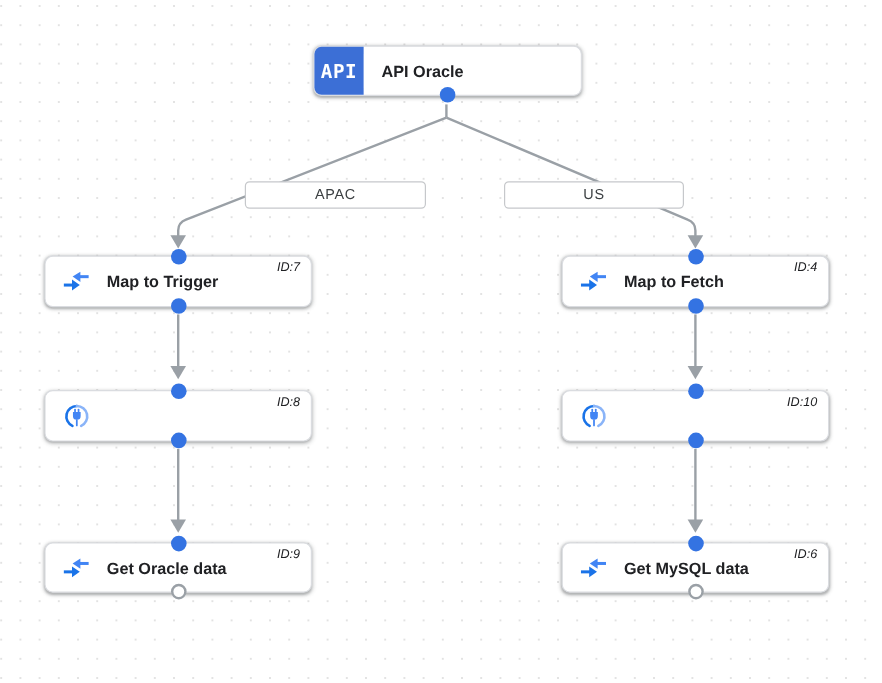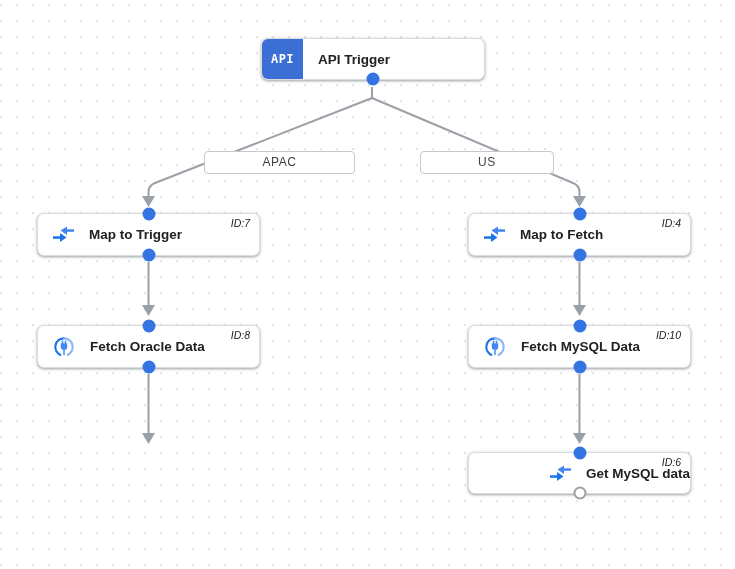--- a/index.html
+++ b/index.html
@@ -75,21 +75,21 @@
   .trigger-icon-block {
     width: 41px;
     height: 100%;
     background: var(--accent-blue, #3c6fd6);
     border-radius: 6px 0 0 6px;
     display: flex;
     align-items: center;
     justify-content: center;
     color: #ffffff;
     font-family: "DejaVu Sans Mono", monospace;
-    font-size: 12px;
+    font-size: 16px;
     font-weight: 700;
     letter-spacing: 0.5px;
     flex: 0 0 41px;
   }
 
   .icon { display: inline-flex; align-items: center; }
   .arrow-dark  { fill: var(--icon-blue-dark, #1a73e8); }
   .arrow-light { fill: var(--icon-blue, #4285f4); }
   .ring-left   { stroke: var(--icon-blue-dark, #1a73e8); fill: none; stroke-width: 2.4; stroke-linecap: round; }
   .ring-right  { stroke: var(--icon-blue-light, #8ab4f8); fill: none; stroke-width: 2.4; stroke-linecap: round; }
@@ -128,25 +128,25 @@
     <path class="edge" d="M148.5 374 L148.5 434"></path>
     <polygon class="arrowhead" points="142,433 155,433 148.5,444"></polygon>
 
     <path class="edge" d="M579.5 262 L579.5 306"></path>
     <polygon class="arrowhead" points="573,305 586,305 579.5,316"></polygon>
     <path class="edge" d="M579.5 374 L579.5 434"></path>
     <polygon class="arrowhead" points="573,433 586,433 579.5,444"></polygon>
   </svg>
 
   <div class="branch-label" style="left:204px; top:130px; width:151px;">APAC</div>
-  <div class="branch-label" style="left:420px; top:130px; width:134px;">US</div>
+  <div class="branch-label" style="left:420px; top:130px; width:150px;">US</div>
 
   <div class="node" style="left:261px; top:38px; width:224px; height:42px;">
     <span class="trigger-icon-block">API</span>
-    <span class="node-label">API Trigger</span>
+    <span class="node-label">API Oracle</span>
     <span class="port port-bottom"></span>
   </div>
 
   <div class="node task" style="left:37px; top:213px; width:223px; height:43px;">
     <span class="icon">
       <svg width="21" height="17" viewBox="0 0 21 17">
         <rect class="arrow-dark" x="0" y="10.3" width="8" height="2.5"></rect>
         <polygon class="arrow-dark" points="7,7 13.5,11.5 7,16"></polygon>
         <rect class="arrow-light" x="13" y="3.3" width="8" height="2.5"></rect>
         <polygon class="arrow-light" points="14,0.5 7.5,4.5 14,9"></polygon>
@@ -162,26 +162,39 @@
     <span class="icon">
       <svg width="22" height="22" viewBox="0 0 24 24">
         <path class="ring-left" d="M12 2.5 A9.5 9.5 0 0 0 8 20.6"></path>
         <path class="ring-right" d="M12 2.5 A9.5 9.5 0 0 1 16 20.6"></path>
         <path class="plug" d="M8.5 8 h7 v3.6 a3.5 3.5 0 0 1 -7 0 Z"></path>
         <rect class="plug" x="9.6" y="5" width="1.6" height="3.4" rx="0.8"></rect>
         <rect class="plug" x="12.8" y="5" width="1.6" height="3.4" rx="0.8"></rect>
         <rect class="plug" x="11.2" y="14.5" width="1.6" height="6.5" rx="0.8"></rect>
       </svg>
     </span>
-    <span class="node-label">Fetch Oracle Data</span>
     <span class="node-id">ID:8</span>
     <span class="port port-top"></span>
     <span class="port port-bottom"></span>
   </div>
 
+  <div class="node task" style="left:37px; top:452px; width:223px; height:42px;">
+    <span class="icon">
+      <svg width="21" height="17" viewBox="0 0 21 17">
+        <rect class="arrow-dark" x="0" y="10.3" width="8" height="2.5"></rect>
+        <polygon class="arrow-dark" points="7,7 13.5,11.5 7,16"></polygon>
+        <rect class="arrow-light" x="13" y="3.3" width="8" height="2.5"></rect>
+        <polygon class="arrow-light" points="14,0.5 7.5,4.5 14,9"></polygon>
+      </svg>
+    </span>
+    <span class="node-label">Get Oracle data</span>
+    <span class="node-id">ID:9</span>
+    <span class="port port-top"></span>
+    <span class="port port-bottom port-open"></span>
+  </div>
 
   <div class="node task" style="left:468px; top:213px; width:223px; height:43px;">
     <span class="icon">
       <svg width="21" height="17" viewBox="0 0 21 17">
         <rect class="arrow-dark" x="0" y="10.3" width="8" height="2.5"></rect>
         <polygon class="arrow-dark" points="7,7 13.5,11.5 7,16"></polygon>
         <rect class="arrow-light" x="13" y="3.3" width="8" height="2.5"></rect>
         <polygon class="arrow-light" points="14,0.5 7.5,4.5 14,9"></polygon>
       </svg>
     </span>
@@ -195,27 +208,26 @@
     <span class="icon">
       <svg width="22" height="22" viewBox="0 0 24 24">
         <path class="ring-left" d="M12 2.5 A9.5 9.5 0 0 0 8 20.6"></path>
         <path class="ring-right" d="M12 2.5 A9.5 9.5 0 0 1 16 20.6"></path>
         <path class="plug" d="M8.5 8 h7 v3.6 a3.5 3.5 0 0 1 -7 0 Z"></path>
         <rect class="plug" x="9.6" y="5" width="1.6" height="3.4" rx="0.8"></rect>
         <rect class="plug" x="12.8" y="5" width="1.6" height="3.4" rx="0.8"></rect>
         <rect class="plug" x="11.2" y="14.5" width="1.6" height="6.5" rx="0.8"></rect>
       </svg>
     </span>
-    <span class="node-label">Fetch MySQL Data</span>
     <span class="node-id">ID:10</span>
     <span class="port port-top"></span>
     <span class="port port-bottom"></span>
   </div>
 
-  <div class="node task" style="left:468px; top:452px; width:223px; height:42px;justify-content:flex-end;">
+  <div class="node task" style="left:468px; top:452px; width:223px; height:42px;">
     <span class="icon">
       <svg width="21" height="17" viewBox="0 0 21 17">
         <rect class="arrow-dark" x="0" y="10.3" width="8" height="2.5"></rect>
         <polygon class="arrow-dark" points="7,7 13.5,11.5 7,16"></polygon>
         <rect class="arrow-light" x="13" y="3.3" width="8" height="2.5"></rect>
         <polygon class="arrow-light" points="14,0.5 7.5,4.5 14,9"></polygon>
       </svg>
     </span>
     <span class="node-label">Get MySQL data</span>
     <span class="node-id">ID:6</span>

